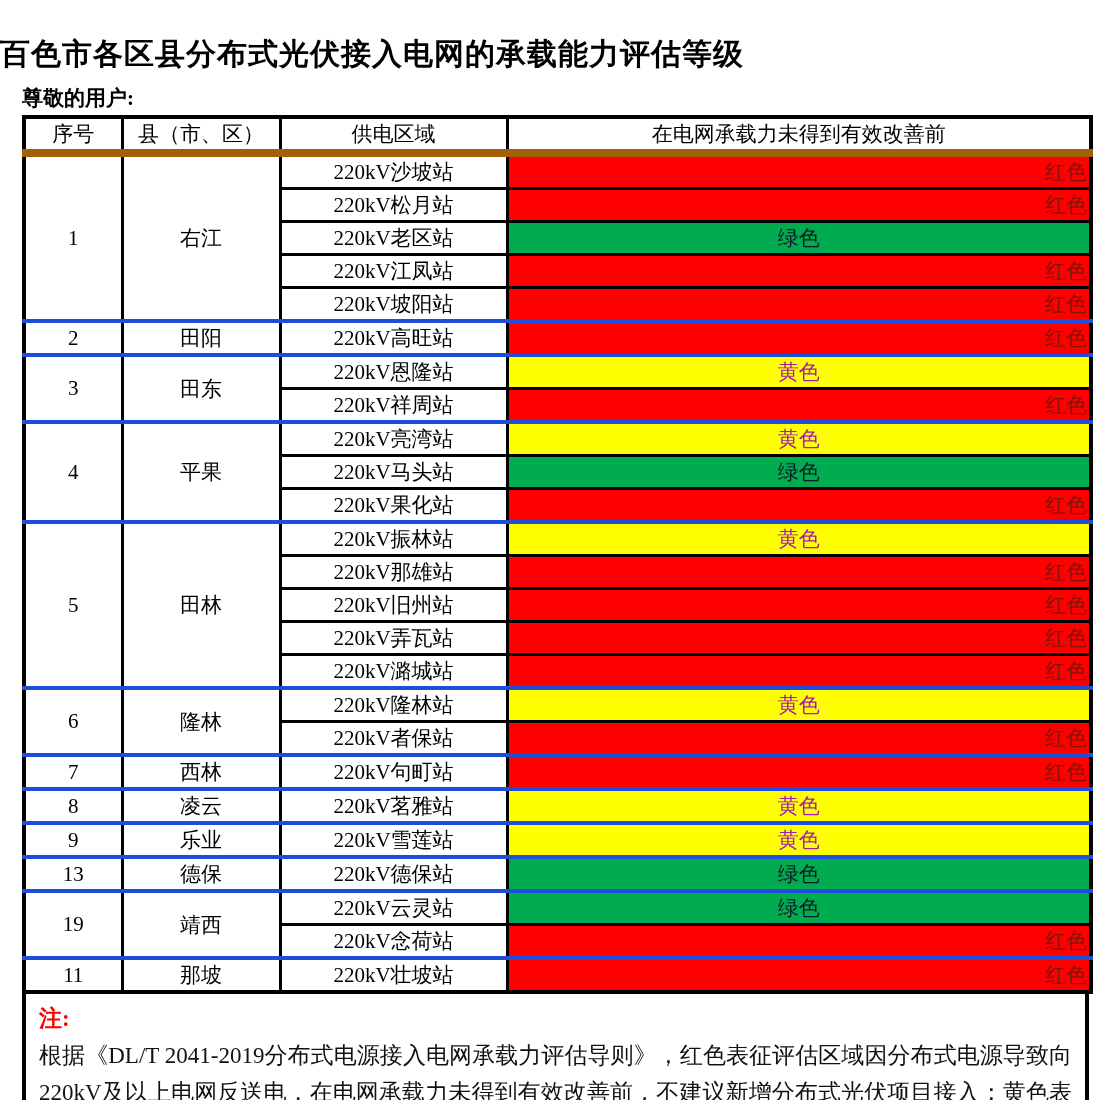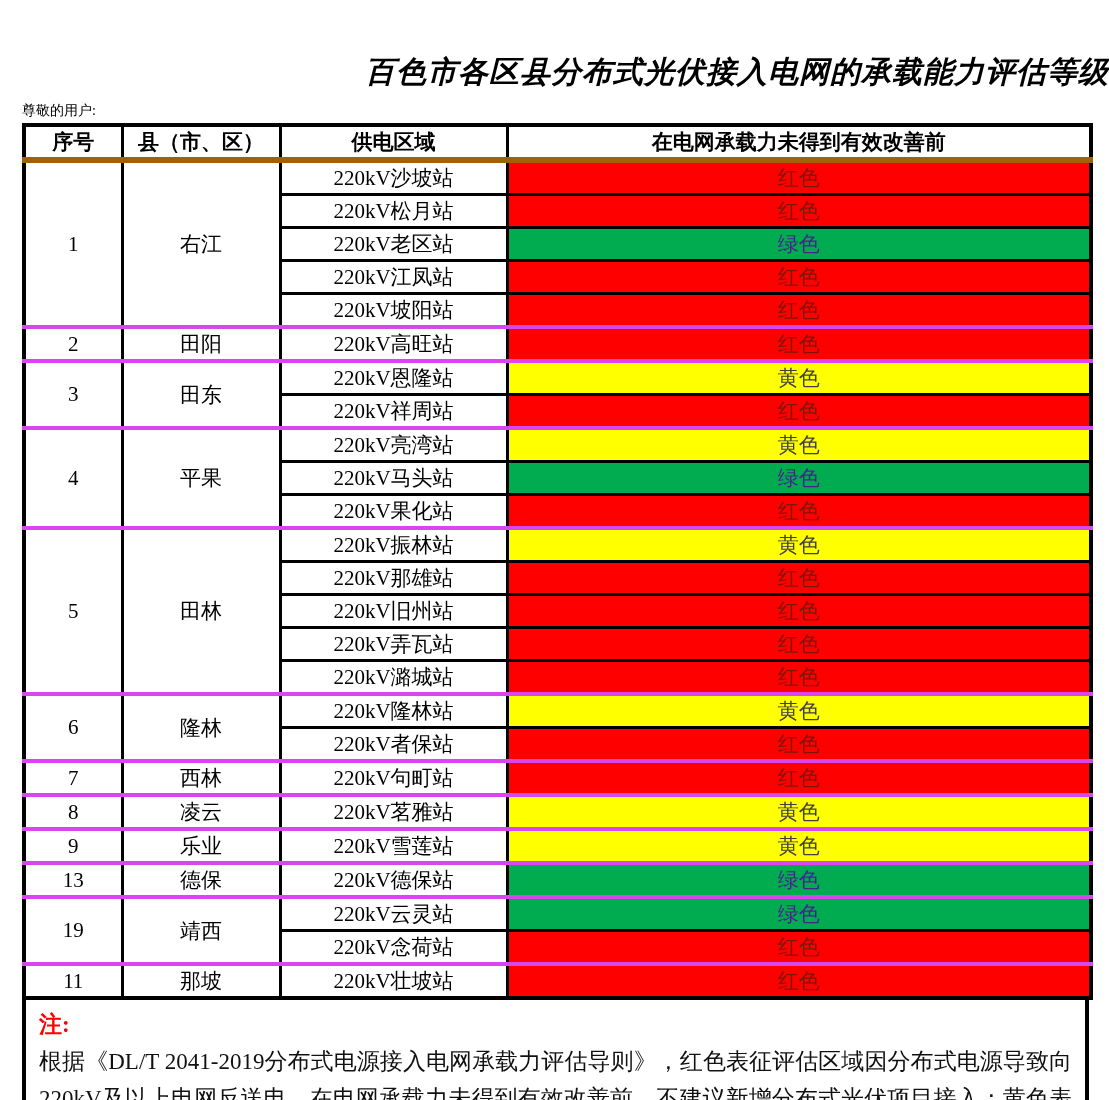--- a/index.html
+++ b/index.html
@@ -6,32 +6,31 @@
   html, body { background: #ffffff; }
   body {
     width: 1109px; height: 1100px;
     font-family: "Liberation Serif", "DejaVu Serif", serif;
     color: #000;
     overflow: hidden;
   }
   .page { position: relative; width: 1109px; height: 1100px; }
 
   .page-title {
-    margin-top: 52px;
-    text-align: right;
+    margin-top: 34px;
+    text-align: left;
     font-size: 30px;
     font-weight: bold;
     letter-spacing: 1px;
     color: #000;
-    font-style: italic;
   }
   .greeting {
     margin: 9px 0 3px 22px;
-    font-size: 14px;
-    font-weight: normal;
+    font-size: 21px;
+    font-weight: bold;
   }
 
   .content { margin-left: 22px; width: 1067px; }
 
   table.assessment {
     width: 1067px;
     table-layout: fixed;
     border-collapse: collapse;
     border: 4px solid #000;
   }
@@ -44,29 +43,29 @@
     border: 3px solid #000;
     text-align: center;
     vertical-align: middle;
     font-size: 21px;
     height: 26px;
     padding: 1px 2px;
     overflow: hidden;
     white-space: nowrap;
   }
   table.assessment thead th {
-    font-weight: bold;
-    border-bottom: 6px solid #a16207;
+    font-weight: normal;
+    border-bottom: 8px solid #a16207;
     height: 27px;
   }
-  table.assessment tr.group-start td { border-top: 4px solid #d946ef; }
-
-  td.cell-warning.red    { background: #fe0000; color: #7e1408; }
-  td.cell-warning.yellow { background: #ffff00; color: #404040; }
-  td.cell-warning.green  { background: #00ac4f; color: #4c1d95; }
+  table.assessment tr.group-start td { border-top: 4px solid #1d4ed8; }
+
+  td.cell-warning.red    { background: #fe0000; color: #7e1408; text-align: right; }
+  td.cell-warning.yellow { background: #ffff00; color: #a21caf; }
+  td.cell-warning.green  { background: #00ac4f; color: #0f172a; }
 
   .note-box {
     width: 1067px;
     min-height: 190px;
     border: 4px solid #000;
     border-top: 0;
     padding: 7px 13px 12px 13px;
     background: #fff;
   }
   .note-label {

